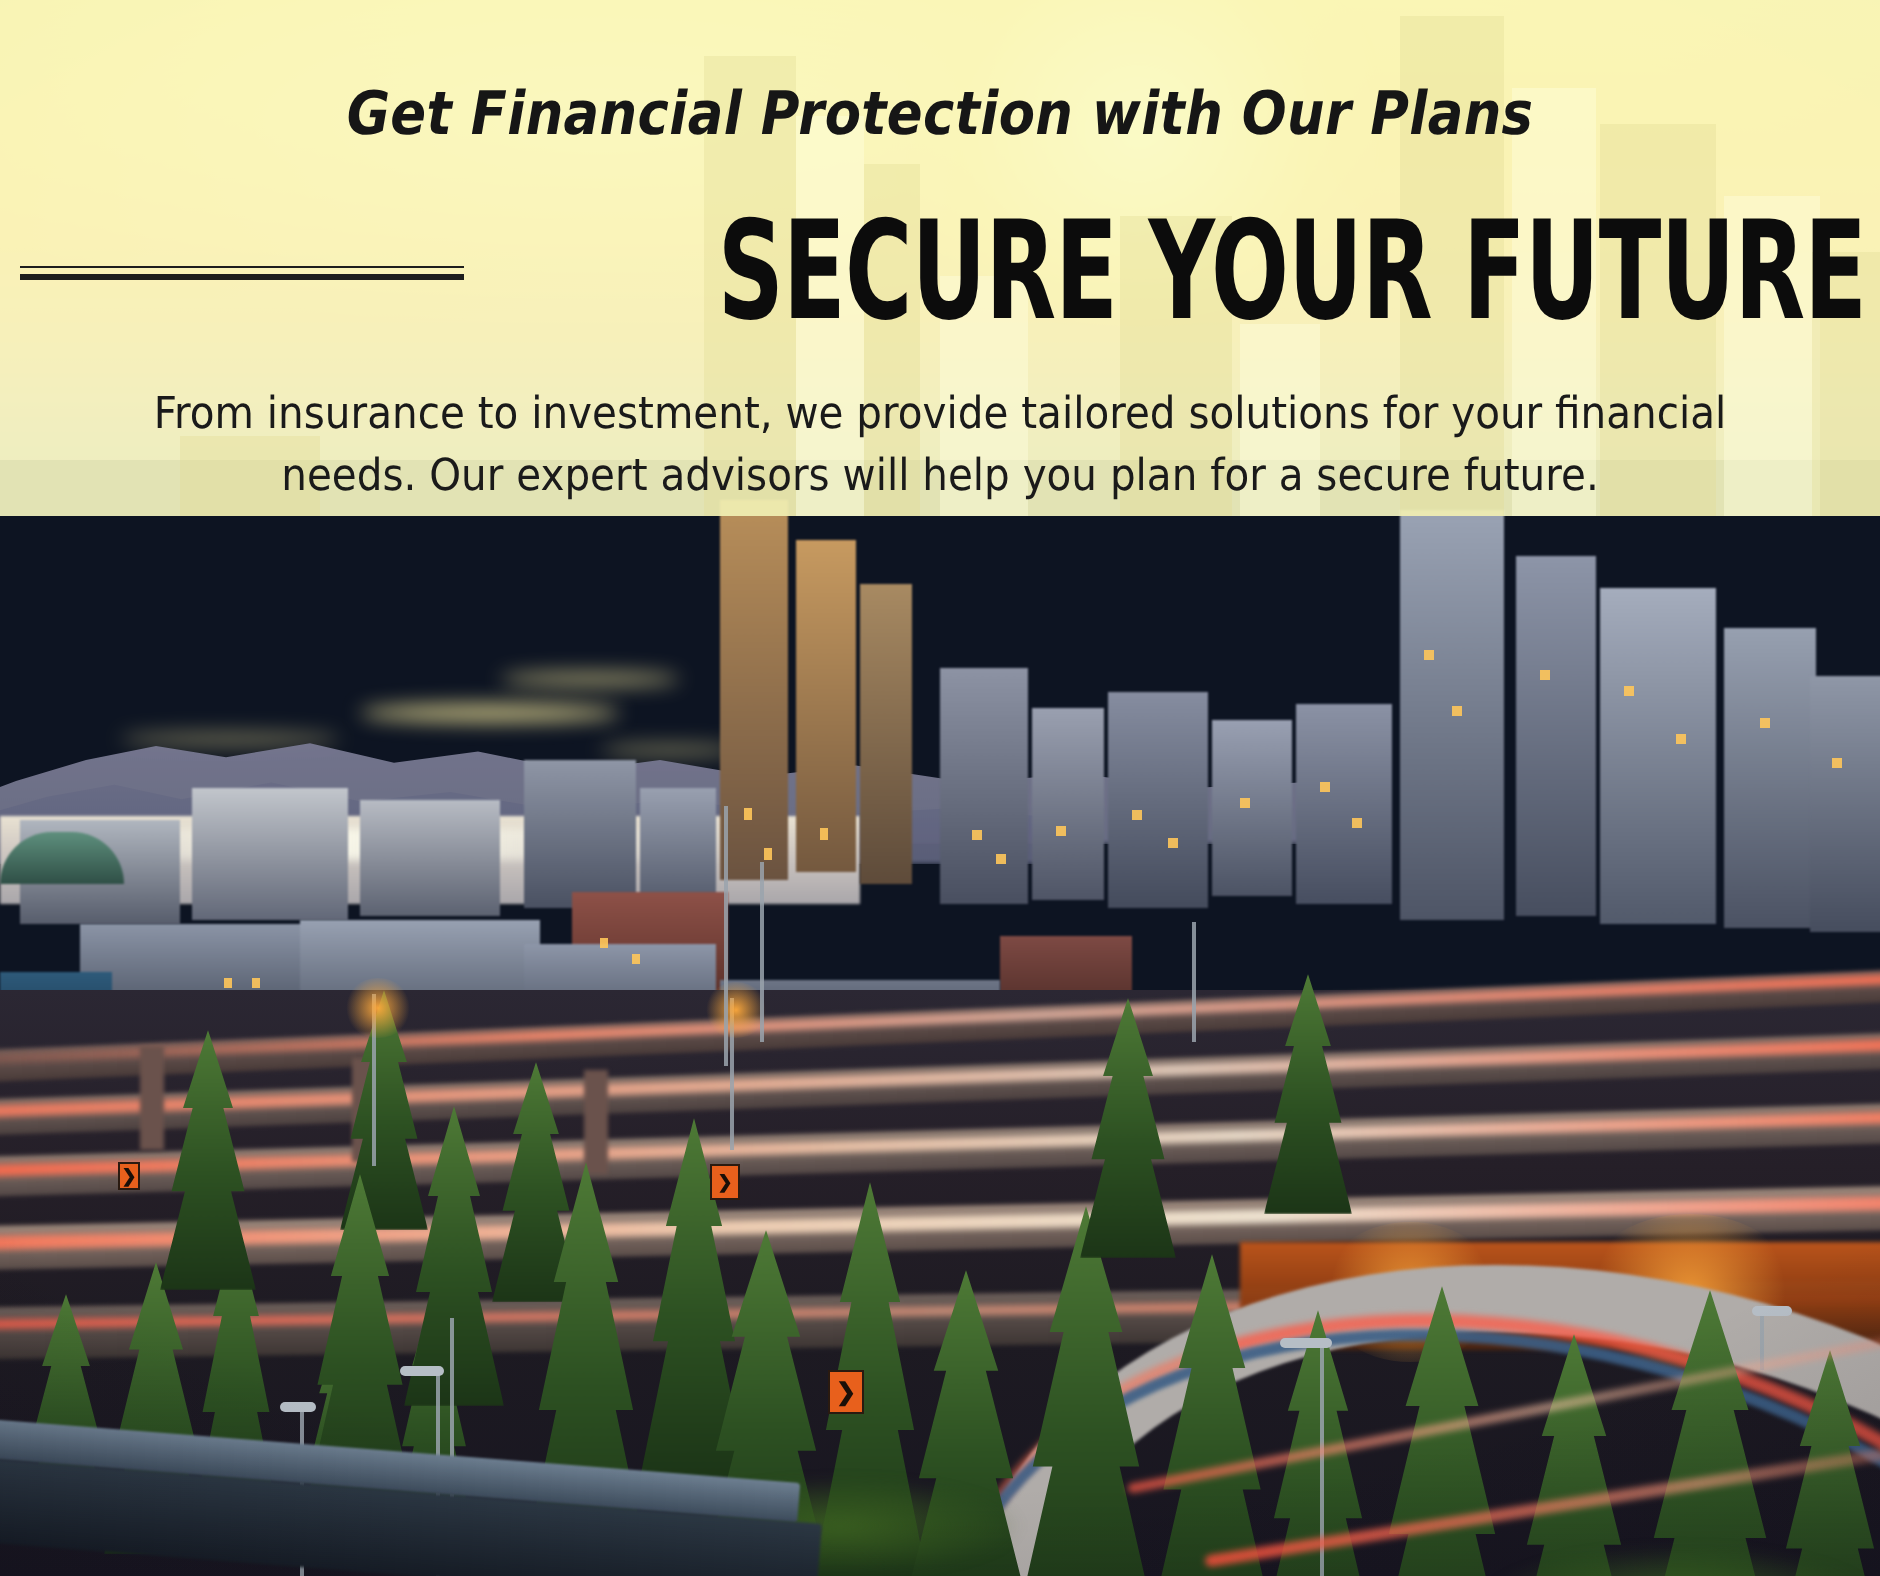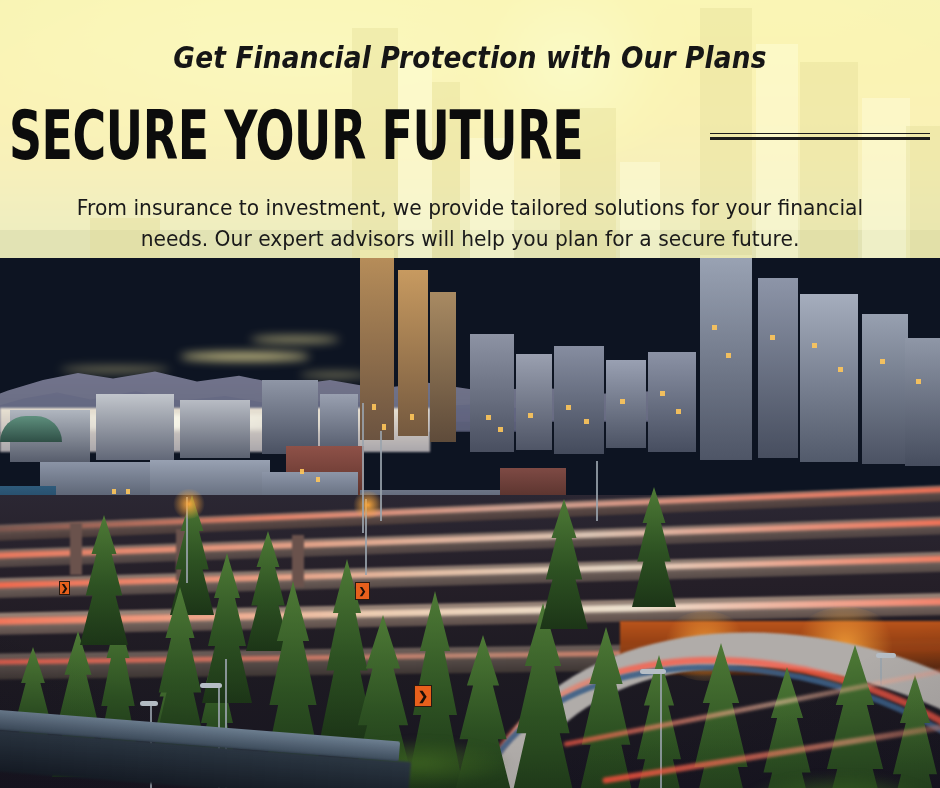--- a/index.html
+++ b/index.html
@@ -111,21 +111,21 @@
     font-family:"DejaVu Sans",sans-serif;
     font-style:italic;font-weight:bold;
     font-size:30px;letter-spacing:.2px;
     color:#161616;
     transform:scaleX(.88);
     white-space:nowrap;
   }
 
   .rule-row{
     position:absolute;top:100px;left:0;width:940px;height:72px;
-    display:flex;align-items:center;justify-content:flex-end;
+    display:flex;align-items:center;justify-content:flex-start;
   }
   .rule{
     position:relative;height:9px;flex:0 0 auto;
   }
   .rule::before,.rule::after{
     content:"";position:absolute;left:0;right:0;background:#1d1d1d;
   }
   .rule::before{top:1px;height:1px;}
   .rule::after{top:5px;height:3px;}
   .rule-left{width:222px;margin-left:10px;}

